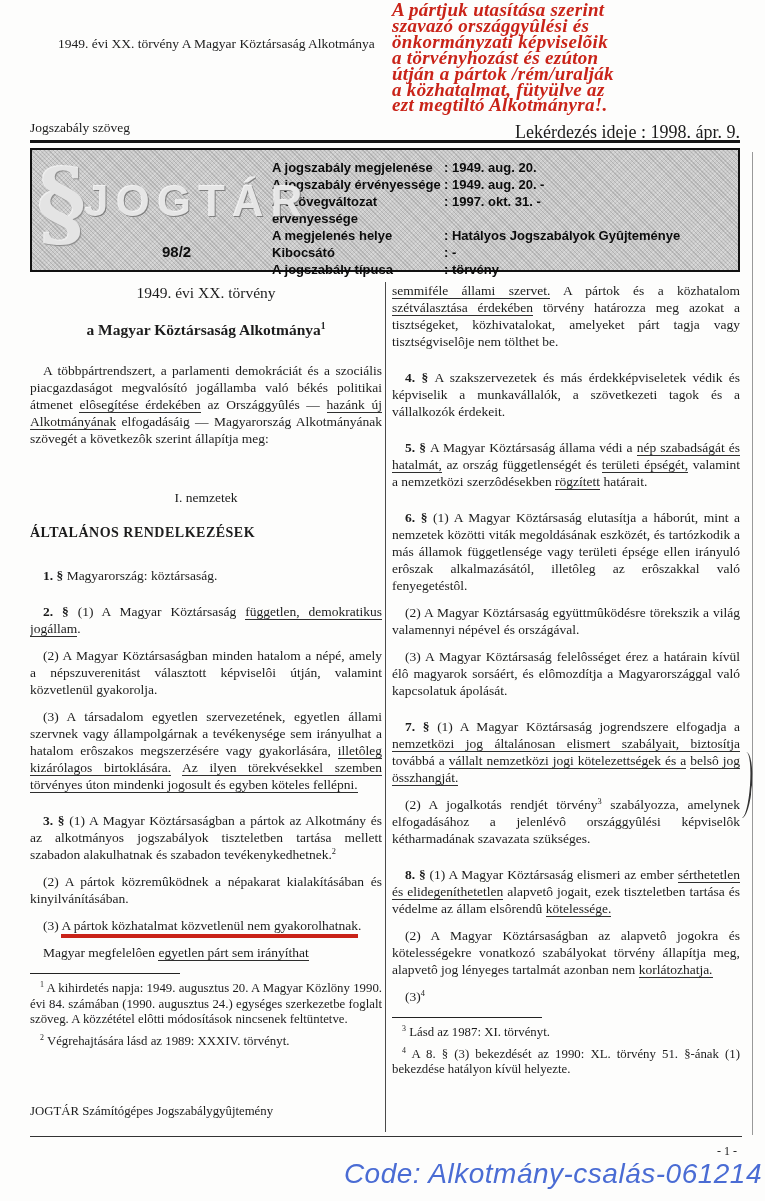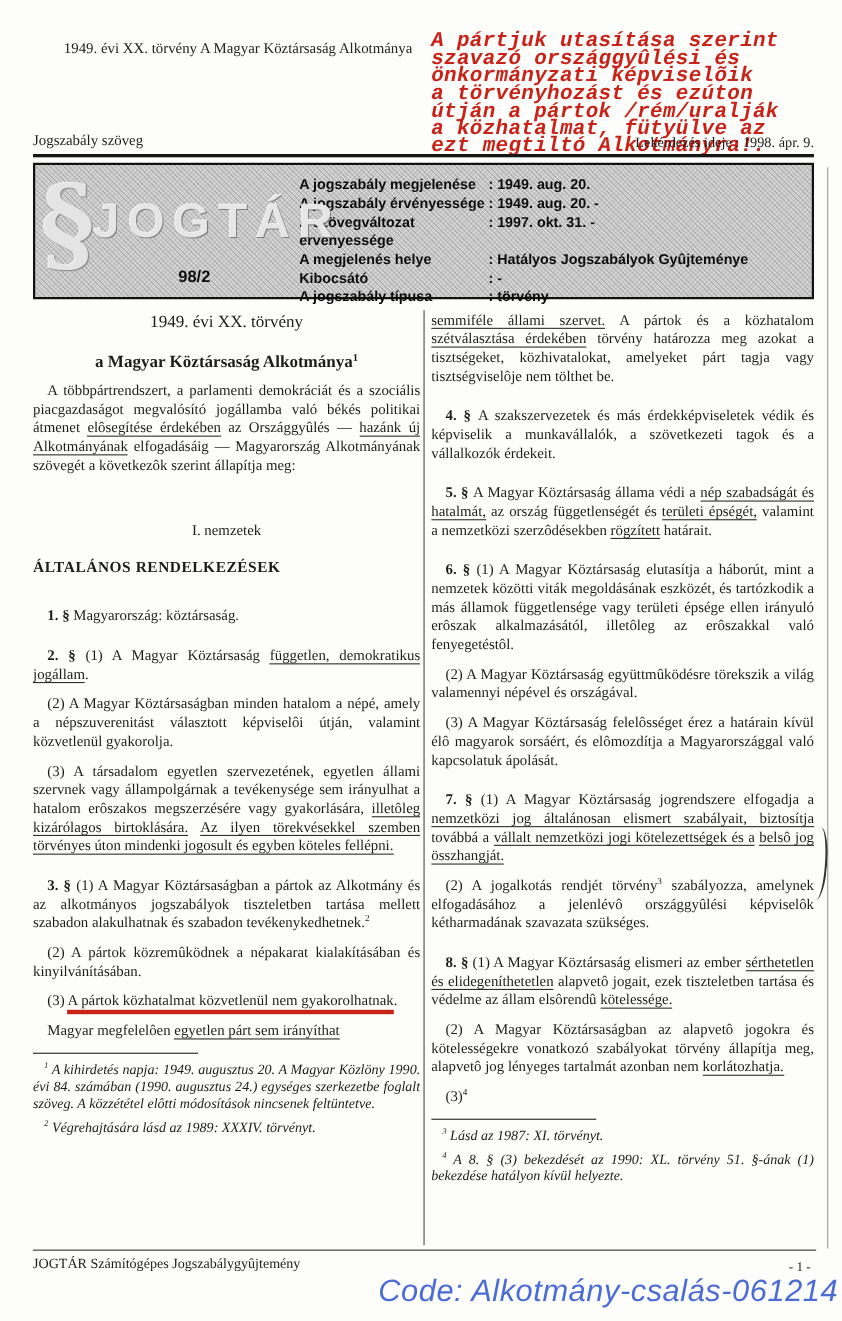--- a/index.html
+++ b/index.html
@@ -9,28 +9,27 @@
     position:relative; width:765px; height:1201px; overflow:hidden;
     background:#fdfdfc; color:var(--ink);
     font-family:"Liberation Serif", serif;
   }
   .abs{position:absolute;}
 
   
   .doc-head{left:30px; top:36px; font-size:13.5px; color:#222;margin-left:28px;}
   .red-note{
     left:392px; top:2px; width:372px;
-    font-family:Liberation Mono, monospace;
+    font-family:Liberation Serif, serif;
     font-weight:bold; font-style:italic;
     font-size:19px; line-height:15.9px; letter-spacing:.3px;
     color:var(--red);
-    margin-top:28px;
   }
   .meta-line-left{left:30px; top:120px; font-size:13.5px;}
-  .meta-line-right{right:25px; top:122px; font-size:13px;margin-left:16px;}
+  .meta-line-right{right:25px; top:122px; font-size:18px;margin-left:16px;}
   .top-rule{left:30px; top:140px; width:710px; height:3px; background:#161616;}
 
   
   .infobox{
     left:30px; top:148px; width:710px; height:124px;
     border:2px solid #111;
     background-color:#cbcbcb;
     background-image:
       repeating-linear-gradient(45deg, rgba(0,0,0,.13) 0 1px, transparent 1px 3px),
       repeating-linear-gradient(-45deg, rgba(255,255,255,.25) 0 1px, transparent 1px 3px);
@@ -61,43 +60,43 @@
   .meta-label{width:172px; flex:none;}
   .meta-value{flex:1;}
 
   
   .col{font-size:13.5px; line-height:17px;}
   .col-left {left:30px;  top:282px; width:352px; height:854px; overflow:hidden;}
   .col-right{left:392px; top:282px; width:348px; height:854px; overflow:hidden;}
   .col p.par{margin:0 0 10px; text-align:justify; text-indent:13px;}
   .col p.sec{margin-top:19px;}
   .c-title   {text-align:center !important; font-weight:normal; font-size:15.5px; text-indent:0 !important; margin:2px 0 20px !important;}
-  .c-subtitle{text-align:center !important; font-weight:bold; font-size:15.5px; text-indent:0 !important; margin:0 0 8px !important;}
+  .c-subtitle{text-align:center !important; font-weight:bold; font-size:15.5px; text-indent:0 !important; margin:0 0 24px !important;}
   .c-chapter {text-align:center !important; text-indent:0 !important; margin:42px 0 18px !important;}
   .c-chtitle {text-align:left; font-weight:bold; font-size:14px; letter-spacing:.5px; text-indent:0 !important; margin:0 0 26px !important;}
   .c-cont{text-indent:0 !important;}
   .m-b{font-weight:bold;}
   .m-u{border-bottom:1.5px solid #2e2e2e;}
   .m-ured{border-bottom:4.5px solid var(--red); padding-bottom:1px;}
   .m-sup{vertical-align:super; font-size:.62em; line-height:0;}
   .fn-rule{width:150px; border-top:1.2px solid #222; margin:12px 0 7px;}
-  .fn p{font-size:12.8px; line-height:15.6px; margin:0 0 6px; text-indent:10px; text-align:justify;font-style:italic;}
+  .fn p{font-size:12.8px; line-height:15.6px; margin:0 0 6px; text-indent:10px; text-align:justify;}
 
   
   .col-divider{left:385px; top:282px; height:850px; width:0; border-left:1.4px solid #4a4a4a;}
   .right-edge {left:752px; top:152px; height:983px; width:0; border-left:1px solid #999;}
   .margin-mark{
     left:736px; top:752px; width:16px; height:66px;
     border-right:2px solid #333; border-radius:0 50% 50% 0 / 0 50% 50% 0;
     transform:rotate(4deg);
   }
   .footer-rule{left:30px; top:1136px; width:712px; height:0; border-top:1.3px solid #333;}
 
   
-  .footer-left{left:30px; top:1142px; font-size:12.8px;}
+  .footer-left{left:30px; top:1104px; font-size:12.8px;}
   .page-num{right:28px; top:1144px; font-size:12px;}
   .code-blue{
     right:3px; top:1158px;
     font-family:"Liberation Sans", sans-serif; font-style:italic;
     font-size:28px; color:var(--blue); letter-spacing:.5px;
   }
 </style>
 </head>
 <body>
 

